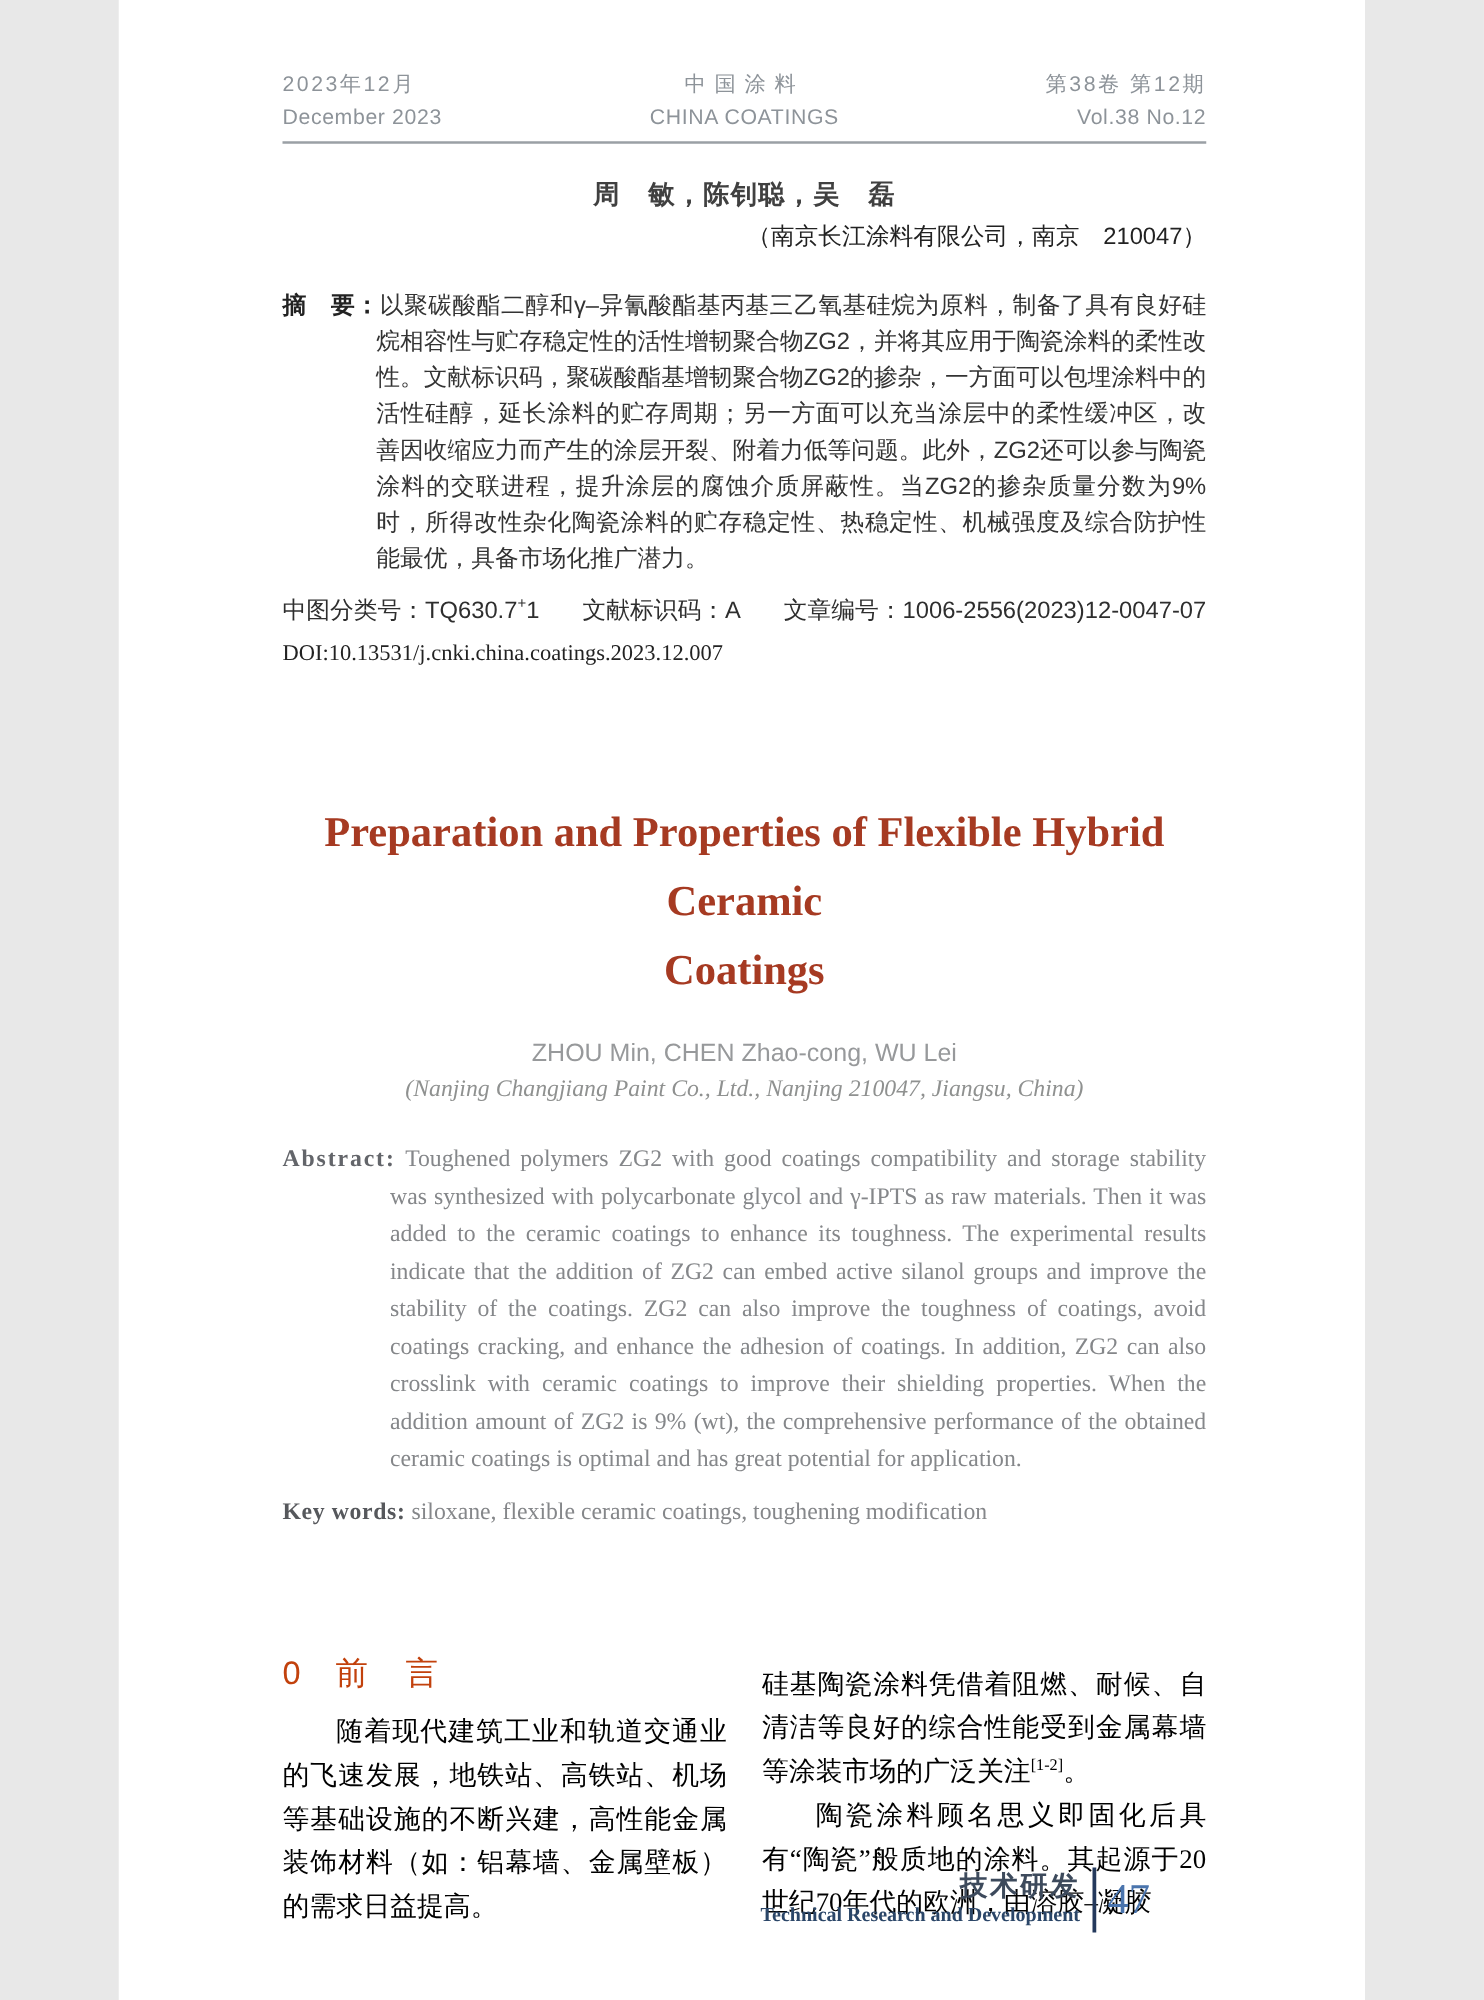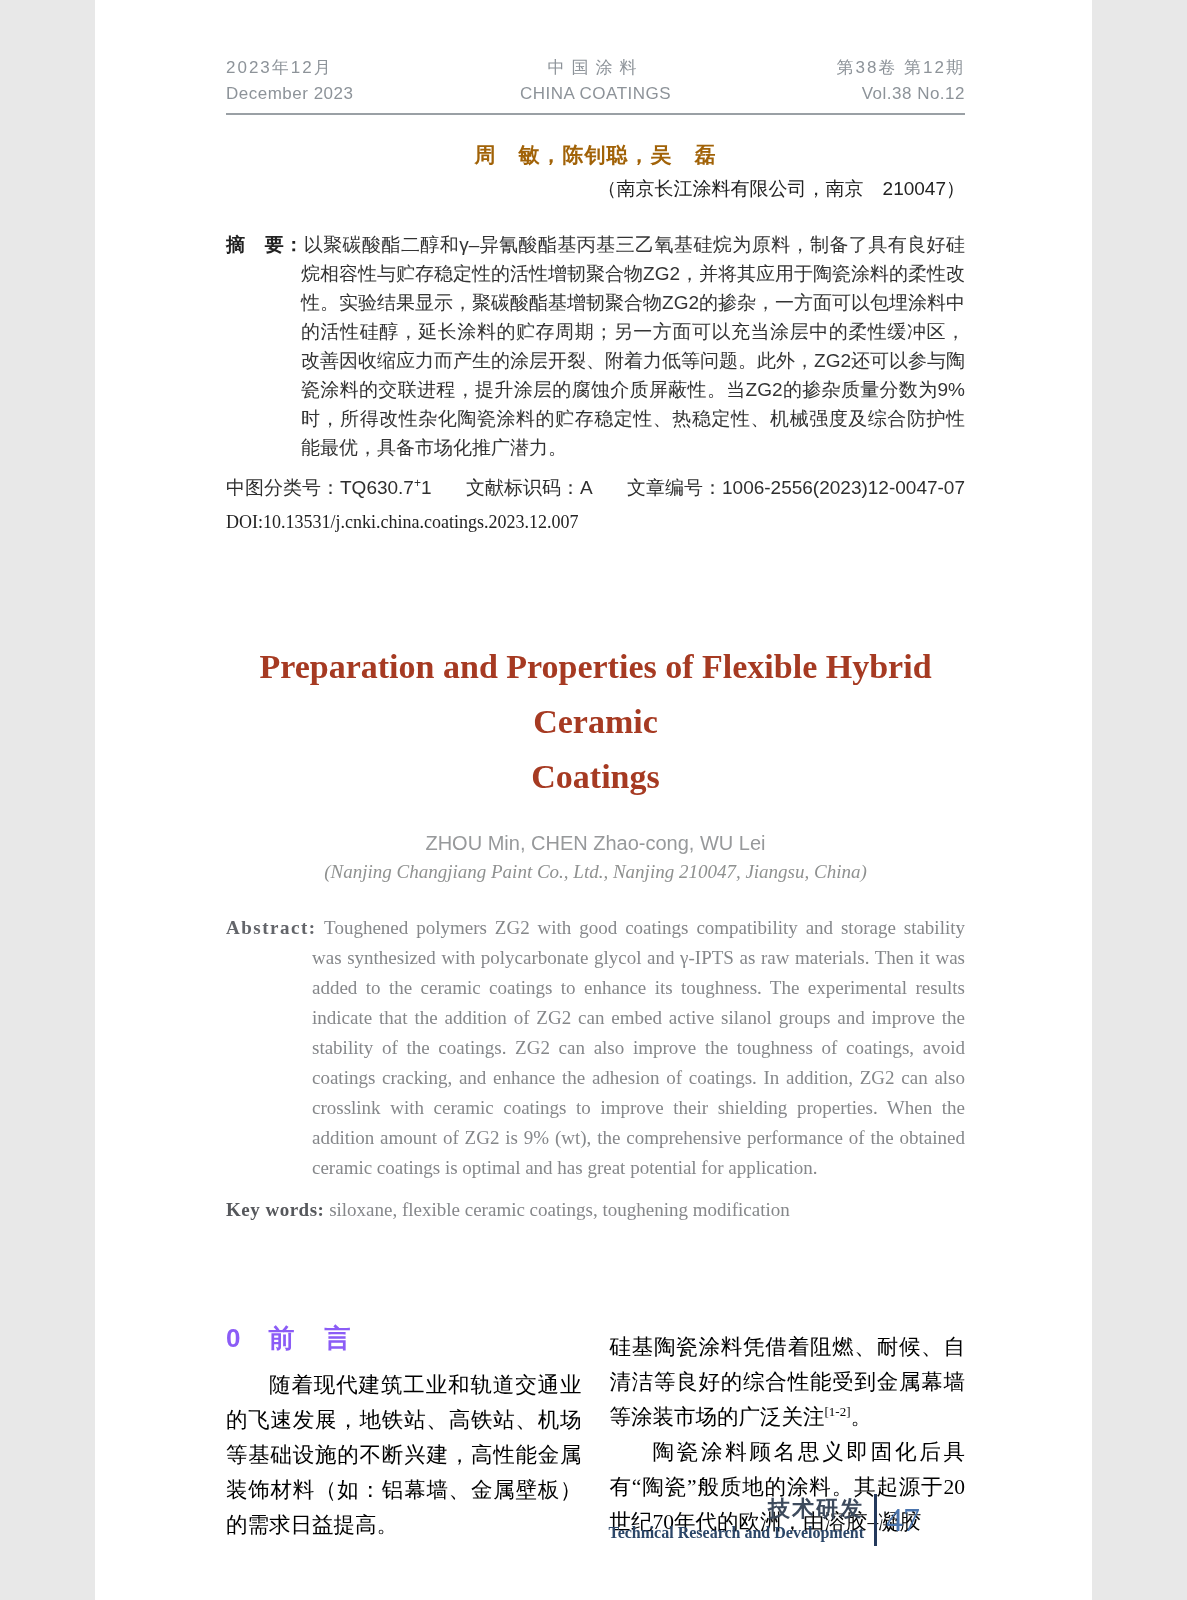--- a/index.html
+++ b/index.html
@@ -36,21 +36,21 @@
     margin-top:116px;
     text-align:center;
     color:#a63a22;
     font-weight:bold;
     font-size:45px;
     line-height:1.5;
     letter-spacing:3px;
   }
   .authors-cn {
     margin-top:26px; text-align:center;
-    font-size:21px; font-weight:bold; color:#a16207;
+    font-size:21px; font-weight:bold; color:#404040;
     letter-spacing:1px;
   }
   .affil-cn {
     margin-top:7px; text-align:right;
     font-size:19px; color:#222;
   }
 
   
   .hang {
     text-align:justify;
@@ -116,21 +116,21 @@
   }
   .keywords-en .lbl { font-weight:bold; color:#56585c; letter-spacing:0.5px; }
 
   
   .columns {
     margin-top:96px;
     display:flex; gap:28px;
   }
   .col { width:50%; }
   .sec-heading {
-    color:#8b5cf6; font-weight:bold;
+    color:#c2410c; font-weight:normal;
     font-size:26px; letter-spacing:2px;
     margin-bottom:12px;
   }
   .sec-heading .num { margin-right:26px; }
   .body-p {
     font-family:"Liberation Serif", serif;
     font-size:21.5px; line-height:35px; color:#000000;
     text-align:justify;
   }
   .body-p.indent { text-indent:2em; }
@@ -177,21 +177,21 @@
       <div class="cell c-right">
         <div class="cn">第38卷 第12期</div>
         <div class="en">Vol.38 No.12</div>
       </div>
     </div>
 
 
     <div class="authors-cn">周　敏，陈钊聪，吴　磊</div>
     <div class="affil-cn">（南京长江涂料有限公司，南京　210047）</div>
 
-    <p class="abstract-cn hang"><span class="lbl">摘　要：</span><span>以聚碳酸酯二醇和γ–异氰酸酯基丙基三乙氧基硅烷为原料，制备了具有良好硅烷相容性与贮存稳定性的活性增韧聚合物ZG2，并将其应用于陶瓷涂料的柔性改性。实验结果显示，聚碳酸酯基增韧聚合物ZG2的掺杂，一方面可以包埋涂料中的活性硅醇，延长涂料的贮存周期；另一方面可以充当涂层中的柔性缓冲区，改善因收缩应力而产生的涂层开裂、附着力低等问题。此外，ZG2还可以参与陶瓷涂料的交联进程，提升涂层的腐蚀介质屏蔽性。当ZG2的掺杂质量分数为9%时，所得改性杂化陶瓷涂料的贮存稳定性、热稳定性、机械强度及综合防护性能最优，具备市场化推广潜力。</span></p>
+    <p class="abstract-cn hang"><span class="lbl">摘　要：</span><span>以聚碳酸酯二醇和γ–异氰酸酯基丙基三乙氧基硅烷为原料，制备了具有良好硅烷相容性与贮存稳定性的活性增韧聚合物ZG2，并将其应用于陶瓷涂料的柔性改性。文献标识码，聚碳酸酯基增韧聚合物ZG2的掺杂，一方面可以包埋涂料中的活性硅醇，延长涂料的贮存周期；另一方面可以充当涂层中的柔性缓冲区，改善因收缩应力而产生的涂层开裂、附着力低等问题。此外，ZG2还可以参与陶瓷涂料的交联进程，提升涂层的腐蚀介质屏蔽性。当ZG2的掺杂质量分数为9%时，所得改性杂化陶瓷涂料的贮存稳定性、热稳定性、机械强度及综合防护性能最优，具备市场化推广潜力。</span></p>
 
 
     <div class="meta-row">
       <div><span>中图分类号：TQ630.7</span><sup>+</sup><span>1</span></div>
       <div>文献标识码：A</div>
       <div>文章编号：1006-2556(2023)12-0047-07</div>
     </div>
 
     <div class="doi-line">DOI:10.13531/j.cnki.china.coatings.2023.12.007</div>
 

